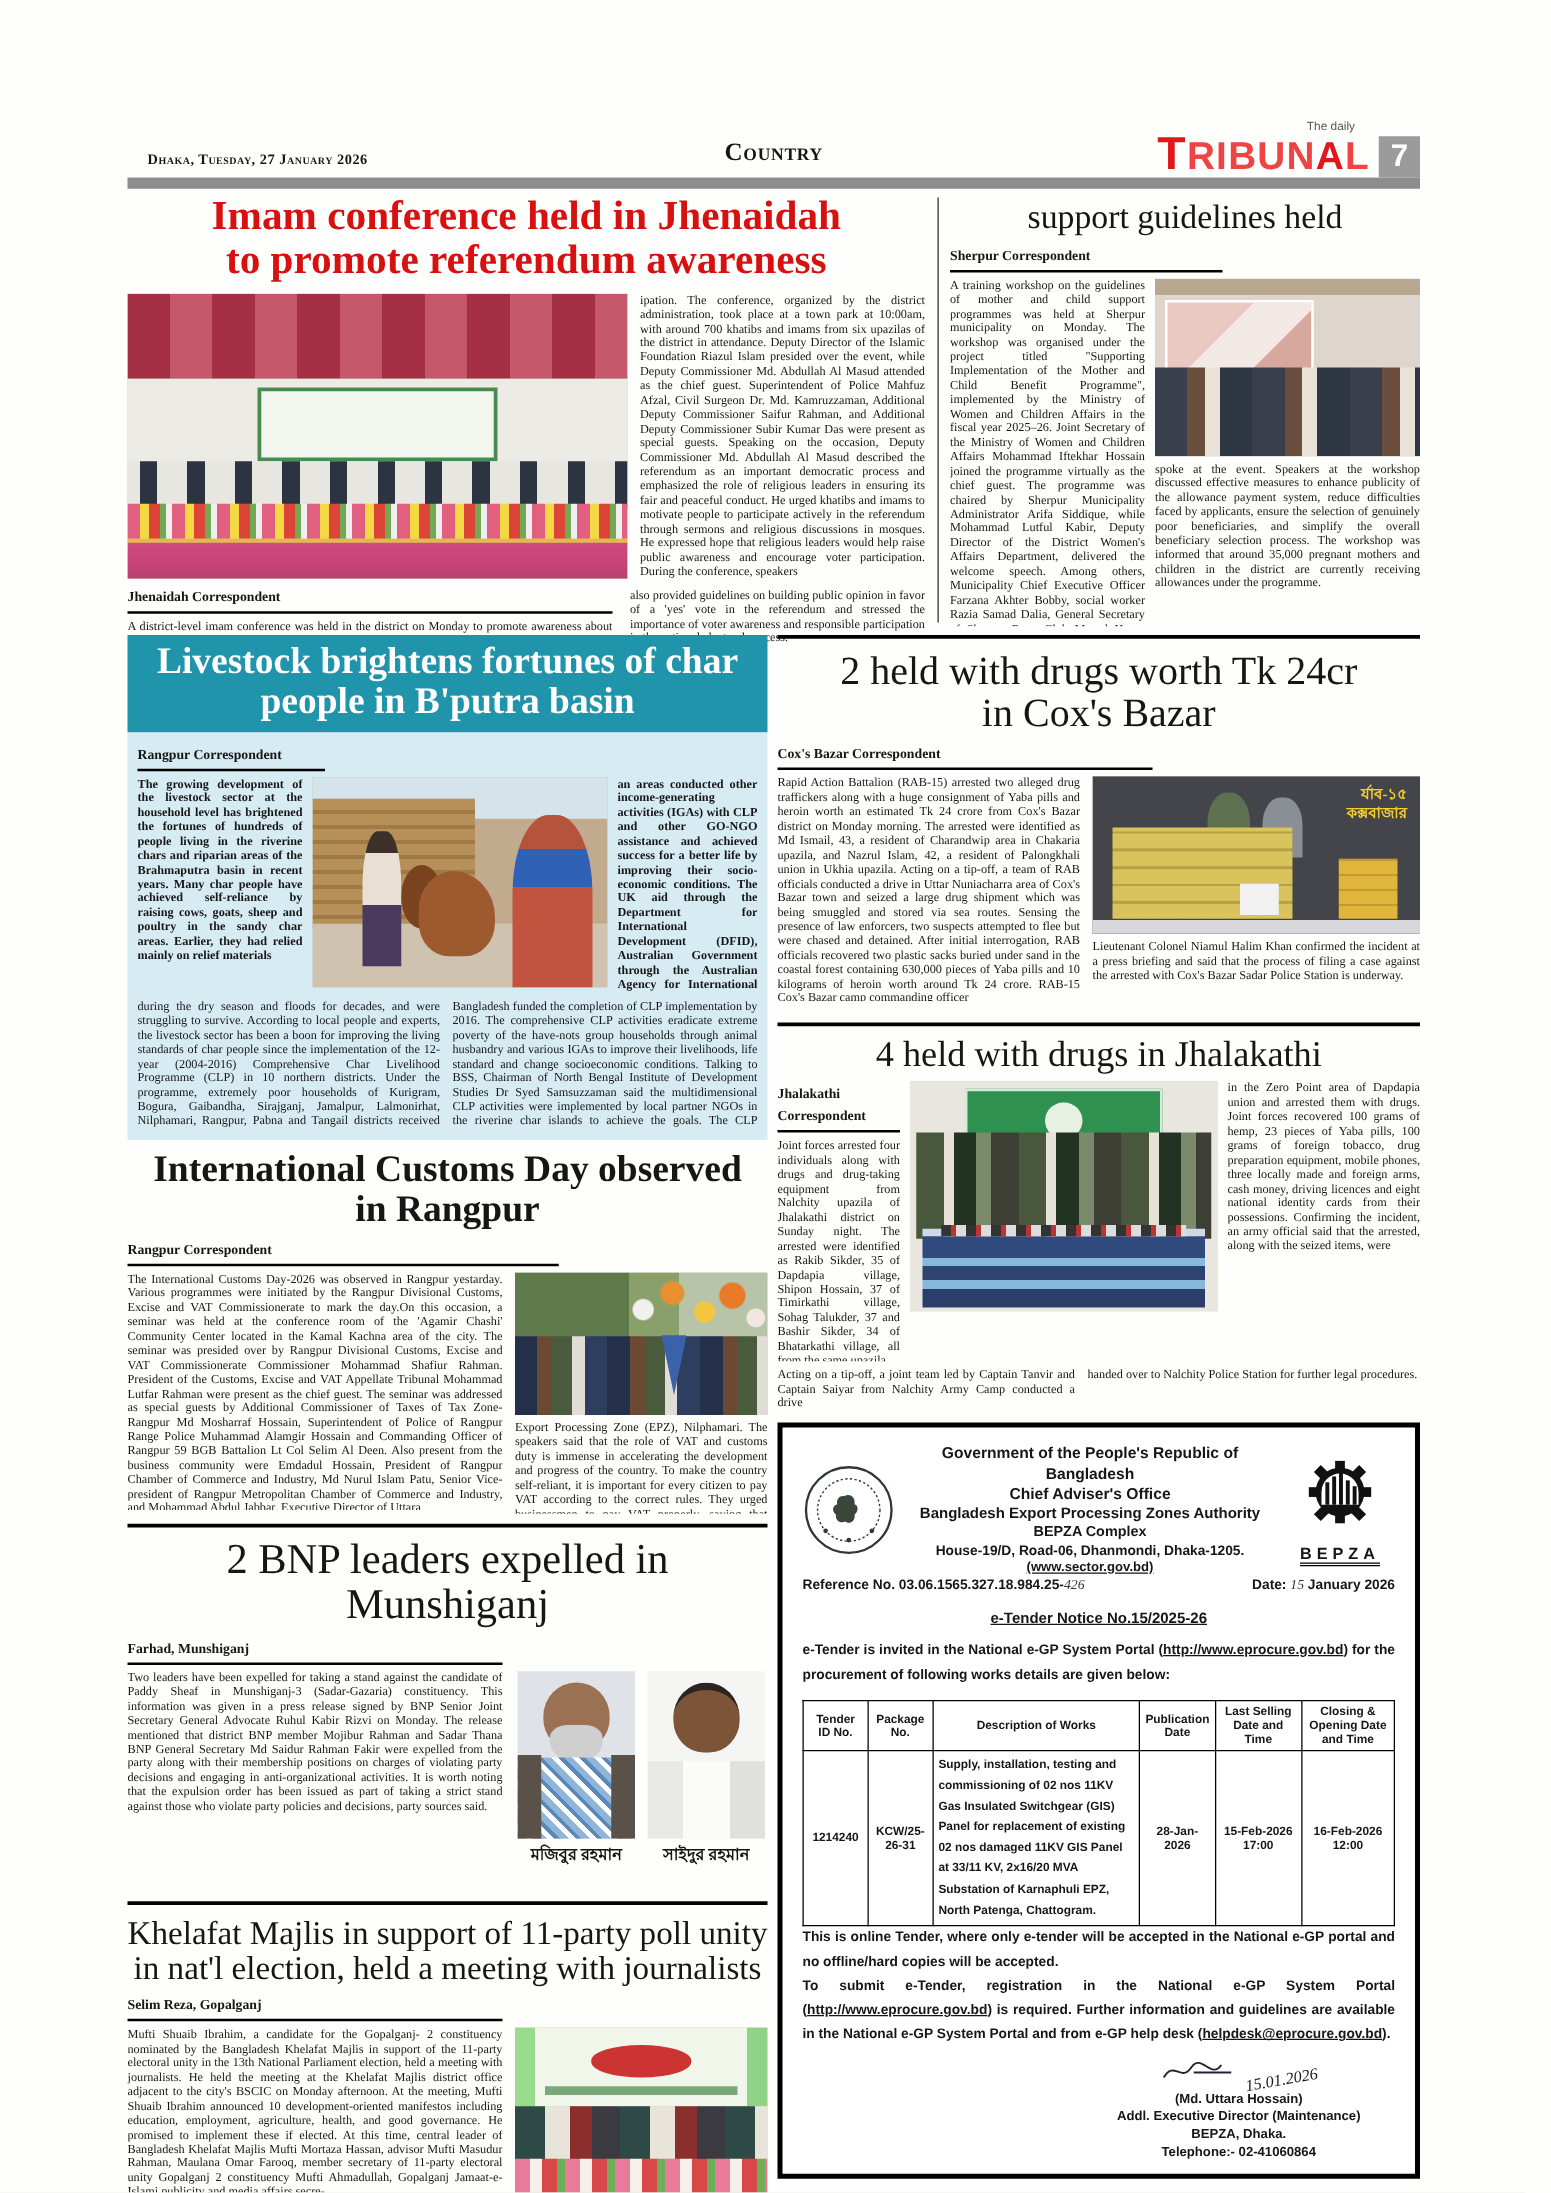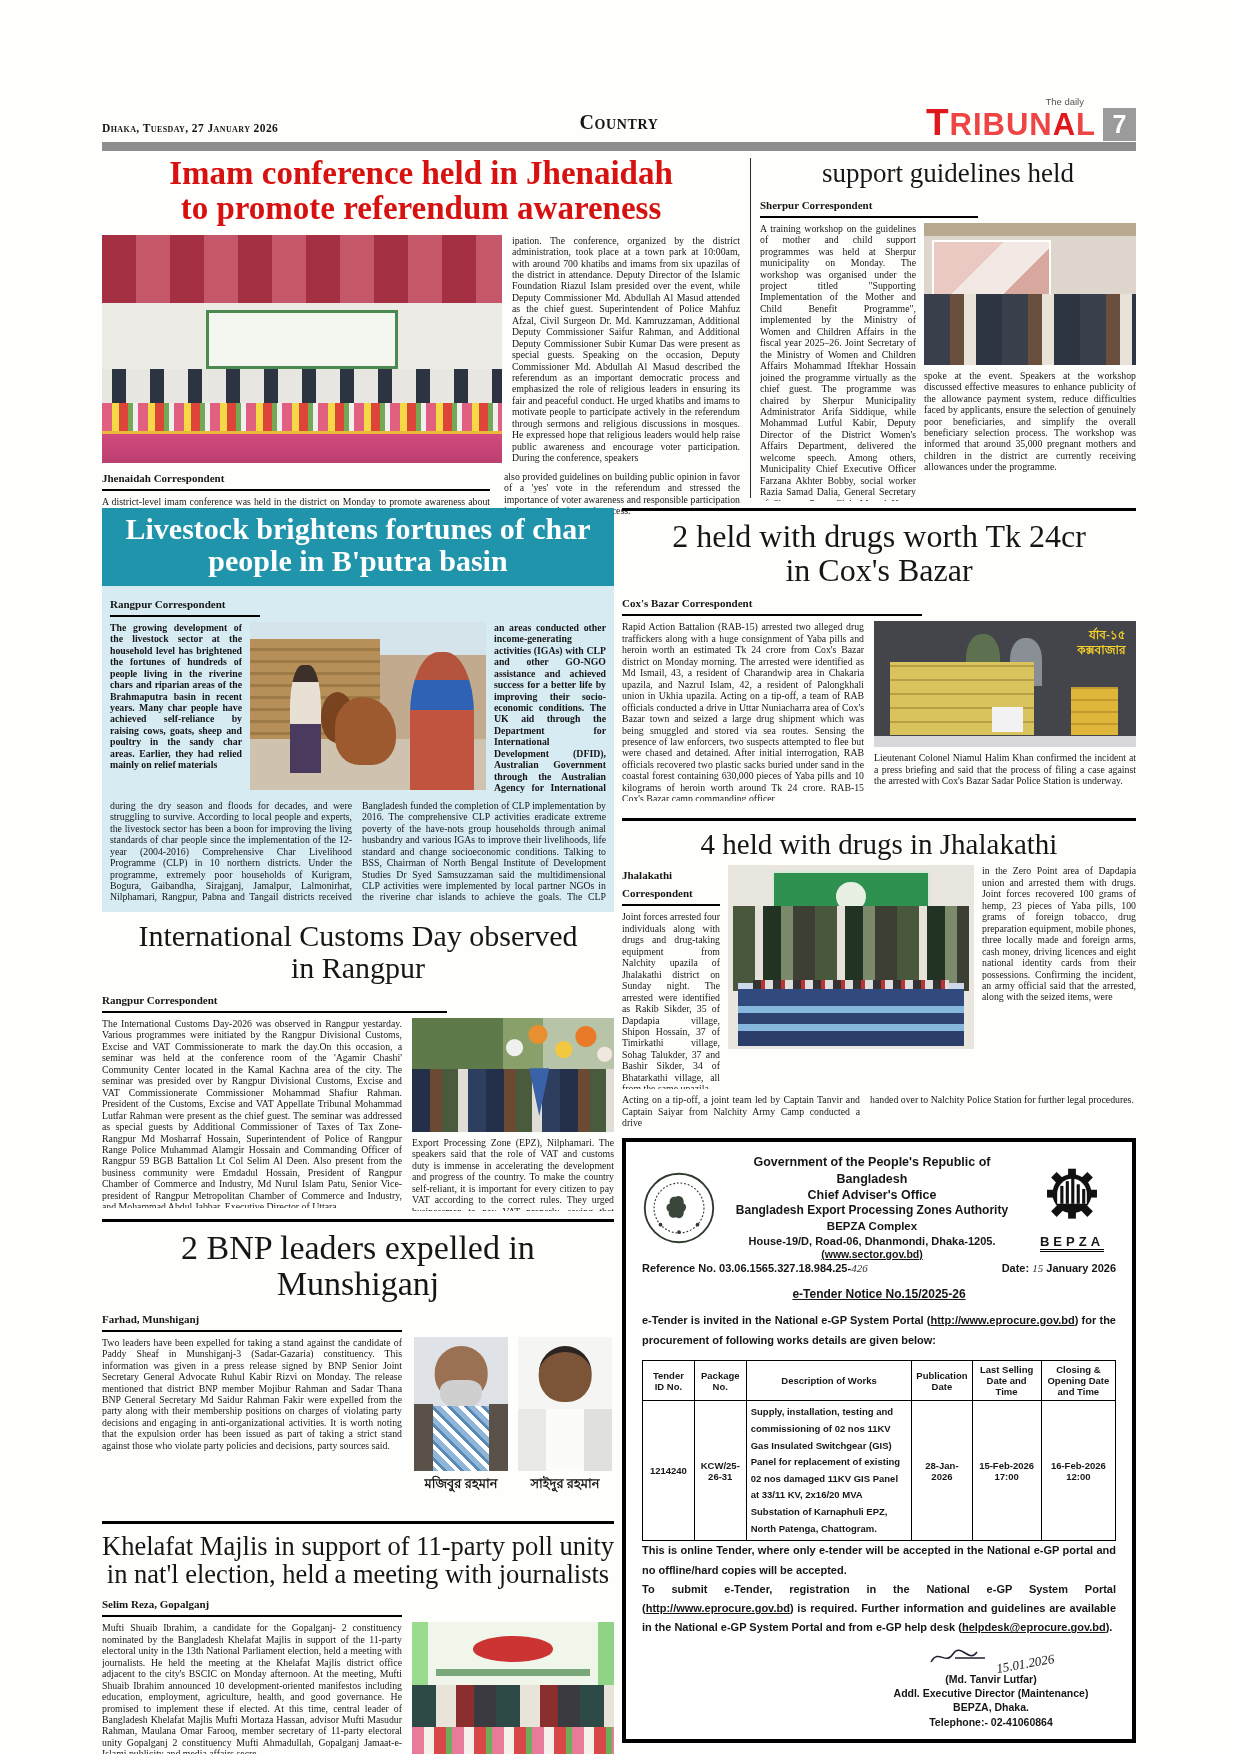--- a/index.html
+++ b/index.html
@@ -2,21 +2,21 @@
 <html><head>
 <meta charset="utf-8">
 <style>
   * { margin:0; padding:0; box-sizing:border-box; }
   body { background:#e8e8e8; }
   .page { position:relative; width:1241px; height:1754px; background:#fefefc;
           font-family:"Liberation Serif", serif; color:#161616; margin:0 auto; overflow:hidden; }
 
   
   #header { position:absolute; left:102px; top:94px; width:1034px; height:46px; }
-  .hdr-date { position:absolute; left:0; bottom:6px; font-size:11.5px; font-weight:bold;
+  .hdr-date { position:absolute; left:16px; bottom:6px; font-size:11.5px; font-weight:bold;
               font-variant:small-caps; letter-spacing:.4px; }
   .hdr-section { position:absolute; left:0; right:0; bottom:6px; text-align:center;
                  font-size:20px; font-weight:bold; font-variant:small-caps; letter-spacing:.6px; }
   .hdr-logo { position:absolute; right:0; bottom:-4px; text-align:right;
               font-family:"Liberation Sans", sans-serif; white-space:nowrap; }
   .logo-tagline { display:block; font-size:9.5px; color:#555; margin-bottom:-5px; padding-right:52px; }
   .lt { font-size:31px; font-weight:bold; color:#ef4444; letter-spacing:1px; }
   .lt.big { font-size:37px; }
   .lt.red { color:#e0181c; }
   .pagebox { display:inline-block; width:33px; height:33px; background:#9b9b9b; color:#fff;
@@ -93,21 +93,21 @@
   .lv-bldg { right:0; top:20%; width:45%; height:50%; background:#c2aa8e; }
   .lv-ground { left:0; right:0; bottom:0; height:30%; background:#cfc2ae; }
   .lv-man { left:17%; top:26%; width:13%; height:64%; border-radius:40% 40% 0 0;
       background:linear-gradient(#3c3028 0 16%,#e8e0d4 16% 55%,#4a3b5e 55%); }
   .lv-cow2 { left:30%; top:42%; width:14%; height:30%; background:#7a431f; border-radius:50%; }
   .lv-cow { left:36%; top:45%; width:26%; height:40%; background:#9c5a2e; border-radius:45% 55% 40% 40%; }
   .lv-woman { right:5%; top:18%; width:27%; height:82%; border-radius:45% 45% 0 0;
       background:linear-gradient(180deg,#b5543c 0 20%,#2f62b5 20% 42%,#c0543e 42%); }
 
   .cu-wrap { margin-top:8px; }
-  .cu-hl { font-size:30px; }
+  .cu-hl { font-size:30px;font-weight:bold; }
   .cu-bybox { width:345px; margin-top:6px; }
   .cu-grid { display:flex; gap:10px; margin-top:3px; }
   .cu-c1 { width:300px; flex:none; height:190px; }
   .cu-right { flex:1; }
   #ph-customs { height:114px; margin-bottom:5px; }
   .cu-c2 { height:74px; }
   .cs-green { left:0; right:0; top:0; bottom:0;
       background:linear-gradient(90deg,#5f7a4a 0 45%,#8aa06a 45% 65%,#b7c4a8 65%); }
   .cs-balloons { right:0; top:0; width:58%; height:58%;
       background:radial-gradient(circle at 15% 45%,#f0f0ee 0 8px,transparent 9px),
@@ -520,21 +520,21 @@
 
       <p class="nt-note">This is online Tender, where only e-tender will be accepted in the National e-GP portal and no offline/hard copies will be accepted.</p>
       <p class="nt-note"><span>To submit e-Tender, registration in the National e-GP System Portal (</span><span class="u">http://www.eprocure.gov.bd</span><span>) is required. Further information and guidelines are available in the National e-GP System Portal and from e-GP help desk (</span><span class="u">helpdesk@eprocure.gov.bd</span><span>).</span></p>
 
       <div class="nt-sign">
         <div class="nt-sigblk">
           <svg width="66" height="22" viewBox="0 0 66 22">
             <path d="M4 16 C 12 2, 18 20, 26 8 S 42 18, 50 6 M28 12 L 58 12" stroke="#223" fill="none" stroke-width="1.5"></path>
           </svg>
           <span class="nt-hand">15.01.2026</span>
-          <div>(Md. Tanvir Lutfar)</div>
+          <div>(Md. Uttara Hossain)</div>
           <div>Addl. Executive Director (Maintenance)</div>
           <div>BEPZA, Dhaka.</div>
           <div>Telephone:- 02-41060864</div>
         </div>
       </div>
 
     </section>
   </div>
 
 </div>

